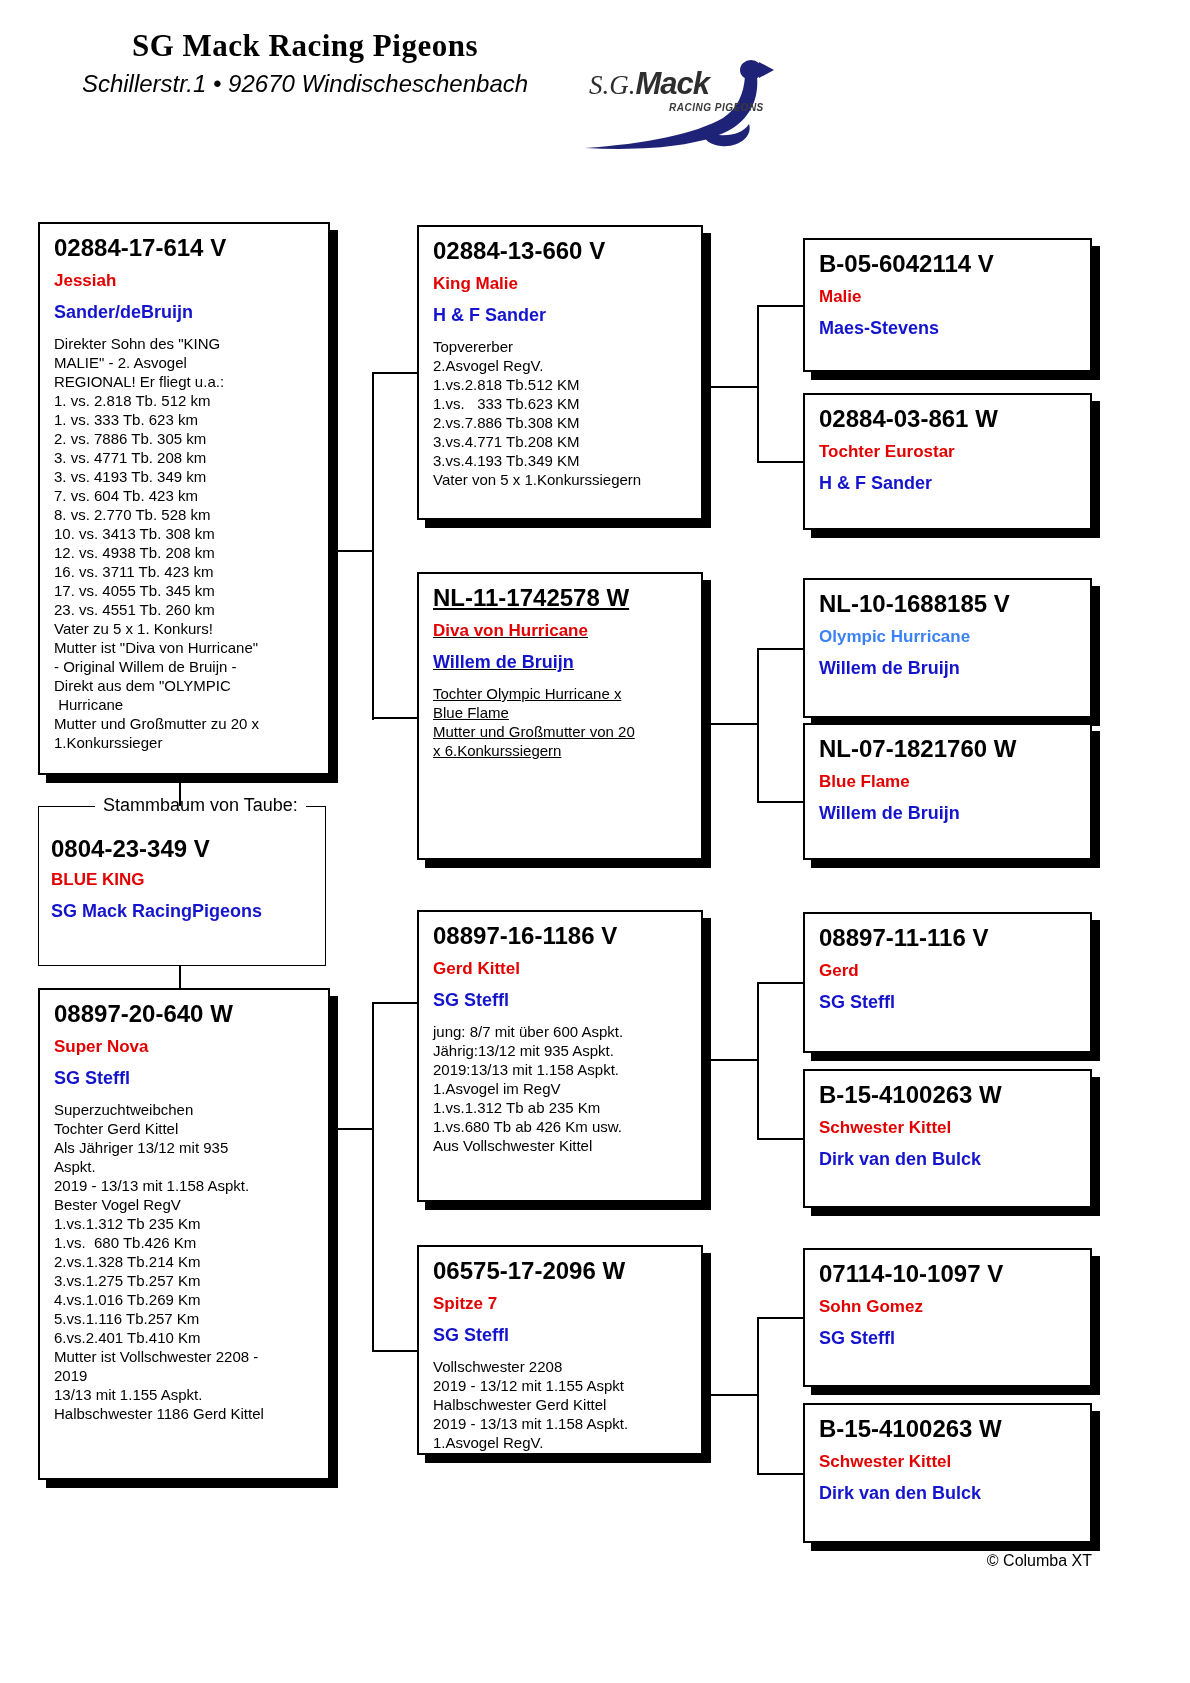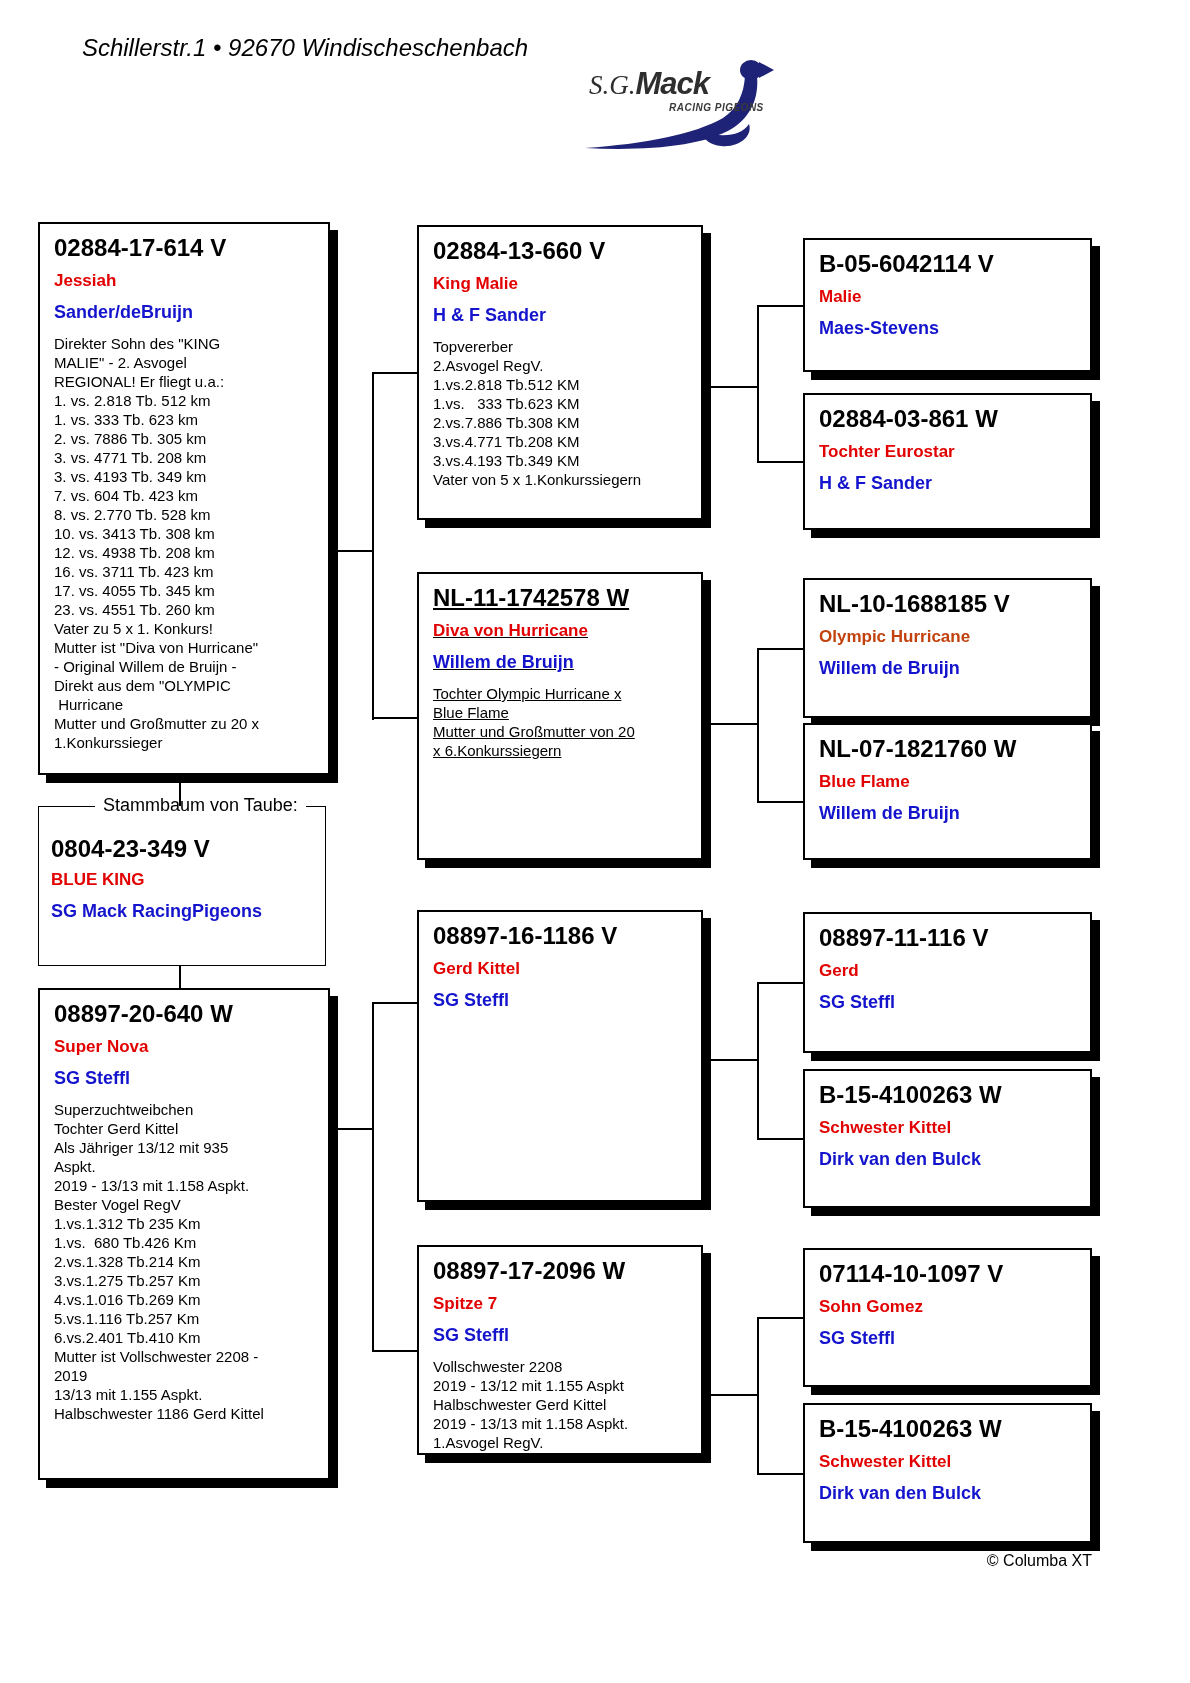--- a/index.html
+++ b/index.html
@@ -34,20 +34,21 @@
   
   .ln{position:absolute;background:#000;}
 
   
   .copyright{position:absolute;top:1552px;right:98px;font-size:16px;}
 </style>
 </head>
 <body>
 
 <div class="hdr">
+  <div class="hdr-title">SG Mack Racing Pigeons</div>
   <div class="hdr-addr">Schillerstr.1 • 92670 Windischeschenbach</div>
 </div>
 
 <div class="logo">
   <svg width="195" height="120" viewBox="0 0 195 120">
     <path d="M2,102 C62,98 112,88 140,72 C154,63 161,48 162,30 L174,30 C176,52 168,70 150,82 C120,101 60,105 2,102 Z" fill="#1f2377"></path>
     <ellipse cx="168" cy="24" rx="11" ry="10" fill="#1f2377"></ellipse>
     <polygon points="176,16 191,24 176,32" fill="#1f2377"></polygon>
     <path d="M120,86 C140,92 158,90 166,78 C170,90 156,102 138,100 C128,99 120,94 120,86 Z" fill="#1f2377"></path>
   </svg>
@@ -133,23 +134,30 @@
       <div class="breeder" style="color:#1414cd">Willem de Bruijn</div>
       <div class="desc">Tochter Olympic Hurricane x
 Blue Flame
 Mutter und Großmutter von 20
 x 6.Konkurssiegern</div>
     </div>
     <div class="pbox" style="left: 417px; top: 910px; width: 286px; height: 292px;">
       <div class="ring">08897-16-1186 V</div>
       <div class="pname" style="color:#e20000">Gerd Kittel</div>
       <div class="breeder" style="color:#1414cd">SG Steffl</div>
+      <div class="desc">jung: 8/7 mit über 600 Aspkt.
+Jährig:13/12 mit 935 Aspkt.
+2019:13/13 mit 1.158 Aspkt.
+1.Asvogel im RegV
+1.vs.1.312 Tb ab 235 Km
+1.vs.680 Tb ab 426 Km usw.
+Aus Vollschwester Kittel</div>
     </div>
     <div class="pbox" style="left: 417px; top: 1245px; width: 286px; height: 210px;">
-      <div class="ring">08897-17-2096 W</div>
+      <div class="ring">06575-17-2096 W</div>
       <div class="pname" style="color:#e20000">Spitze 7</div>
       <div class="breeder" style="color:#1414cd">SG Steffl</div>
       <div class="desc">Vollschwester 2208
 2019 - 13/12 mit 1.155 Aspkt
 Halbschwester Gerd Kittel
 2019 - 13/13 mit 1.158 Aspkt.
 1.Asvogel RegV.</div>
     </div>
     <div class="pbox" style="left: 803px; top: 238px; width: 289px; height: 134px;">
       <div class="ring">B-05-6042114 V</div>
@@ -158,21 +166,21 @@
       <div class="desc"></div>
     </div>
     <div class="pbox" style="left: 803px; top: 393px; width: 289px; height: 137px;">
       <div class="ring">02884-03-861 W</div>
       <div class="pname" style="color:#e20000">Tochter Eurostar</div>
       <div class="breeder" style="color:#1414cd">H &amp; F Sander</div>
       <div class="desc"></div>
     </div>
     <div class="pbox" style="left: 803px; top: 578px; width: 289px; height: 140px;">
       <div class="ring">NL-10-1688185 V</div>
-      <div class="pname" style="color:#c2410c">Olympic Hurricane</div>
+      <div class="pname" style="color:#3b82f6">Olympic Hurricane</div>
       <div class="breeder" style="color:#1414cd">Willem de Bruijn</div>
       <div class="desc"></div>
     </div>
     <div class="pbox" style="left: 803px; top: 723px; width: 289px; height: 137px;">
       <div class="ring">NL-07-1821760 W</div>
       <div class="pname" style="color:#e20000">Blue Flame</div>
       <div class="breeder" style="color:#1414cd">Willem de Bruijn</div>
       <div class="desc"></div>
     </div>
     <div class="pbox" style="left: 803px; top: 912px; width: 289px; height: 141px;">

